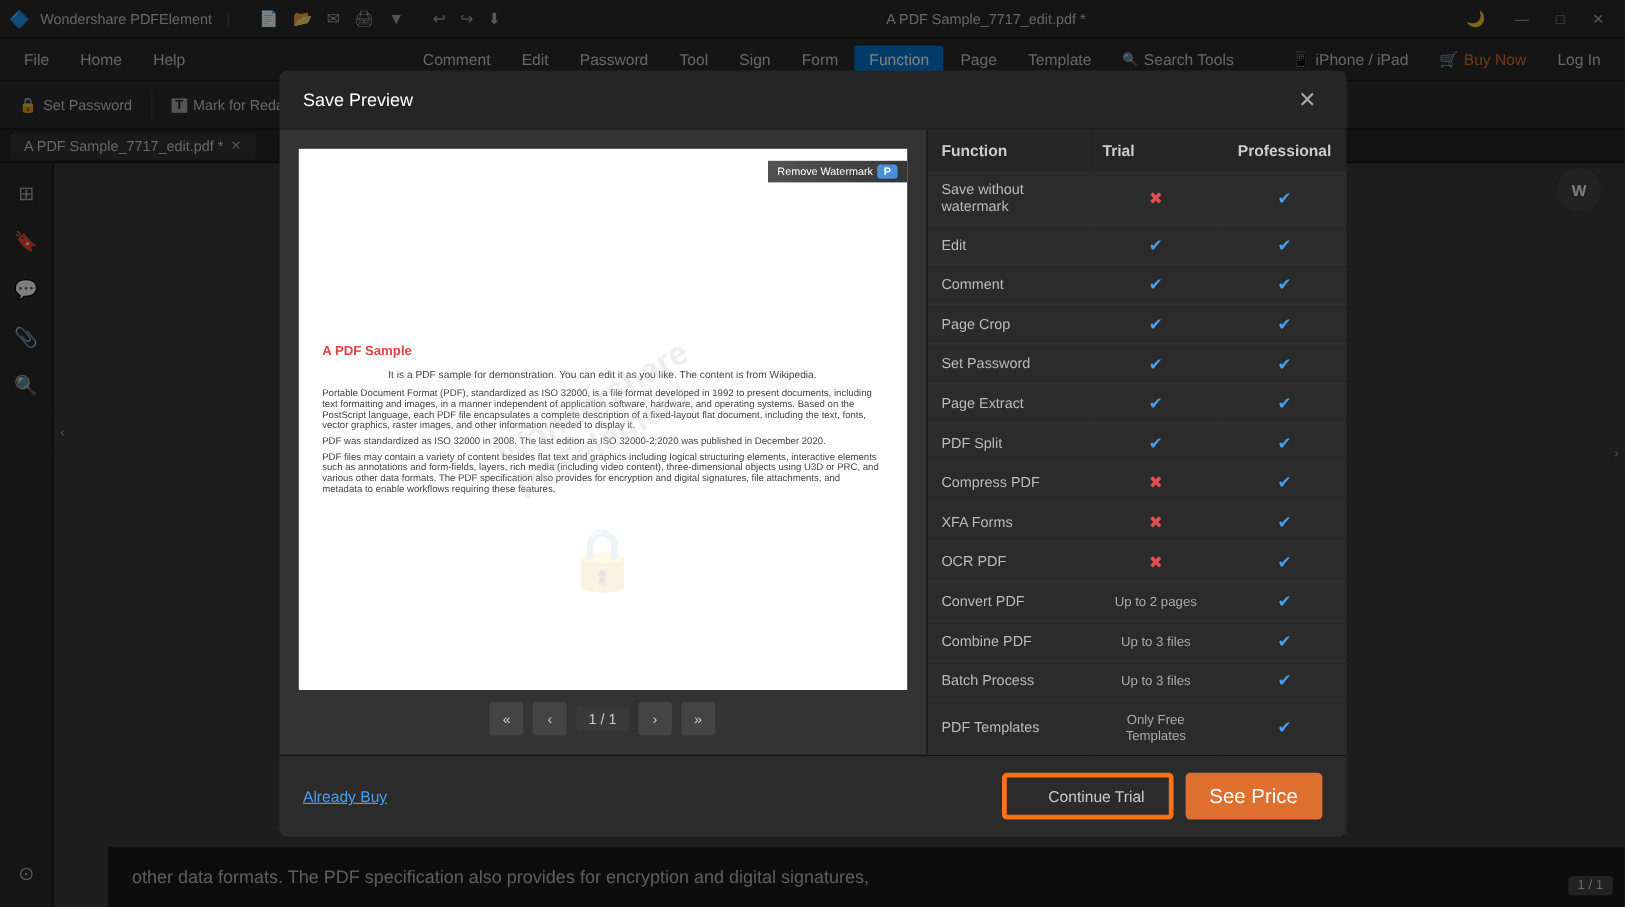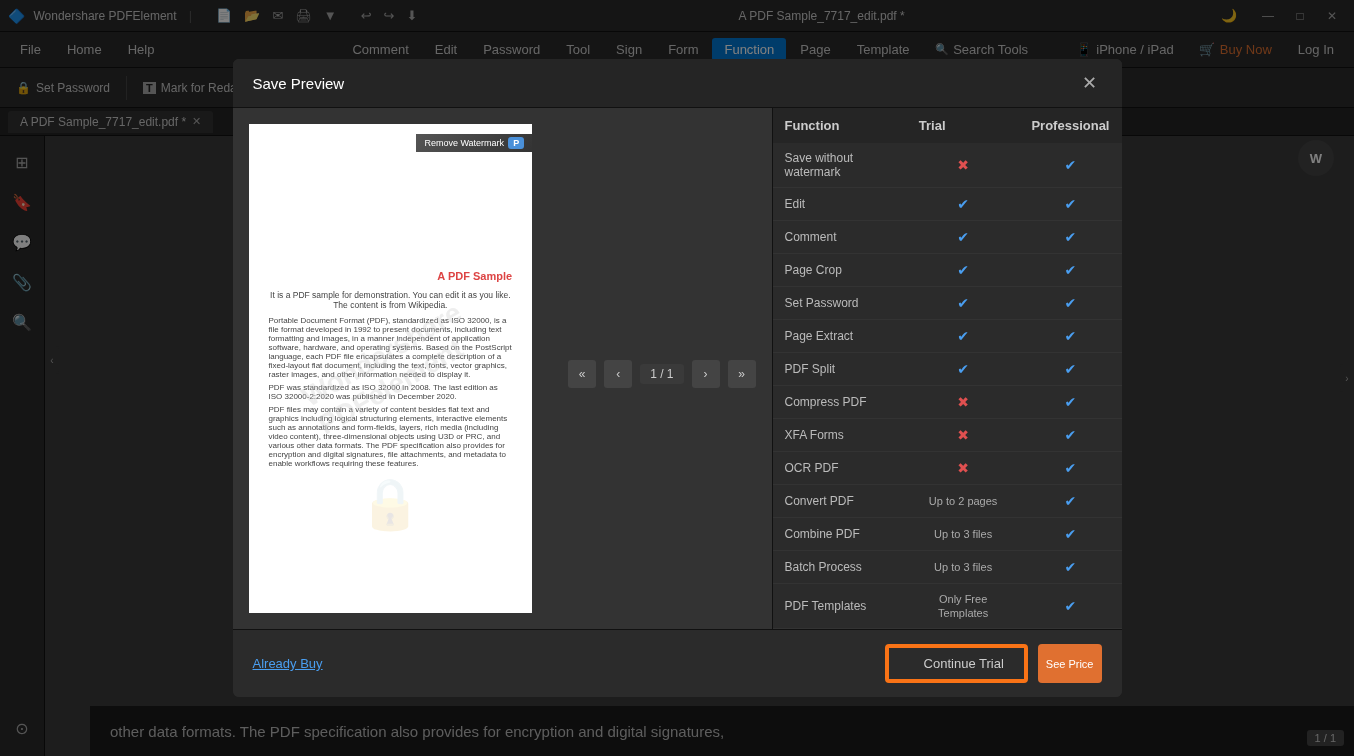--- a/index.html
+++ b/index.html
@@ -49,25 +49,25 @@
 
     
     #modal-overlay { position: absolute; left: 0; top: 0; right: 0; bottom: 0; background: rgba(0,0,0,0.5); z-index: 100; display: flex; align-items: center; justify-content: center; }
     #modal { background: #2b2b2b; border-radius: 6px; width: 889px; max-height: 660px; display: flex; flex-direction: column; position: relative; }
     #modal-header { background: #252525; padding: 12px 20px; border-radius: 6px 6px 0 0; display: flex; align-items: center; justify-content: space-between; border-bottom: 1px solid #111; }
     #modal-title { color: #fff; font-size: 15px; font-weight: 500; }
     #modal-close { color: #aaa; cursor: pointer; font-size: 18px; width: 24px; height: 24px; display: flex; align-items: center; justify-content: center; border-radius: 3px; }
     #modal-body { display: flex; gap: 0; flex: 1; overflow: hidden; }
 
     
-    #preview-section { flex: 0 0 540px; display: flex; flex-direction: row; padding: 16px; background: #333; border-right: 1px solid #111; gap: 36px; }
+    #preview-section { flex: 0 0 540px; display: flex; flex-direction: column; padding: 16px; background: #333; border-right: 1px solid #111; }
     #pdf-preview { background: #fff; flex: 1; display: flex; align-items: center; justify-content: center; position: relative; overflow: hidden; min-height: 400px; }
     .pdf-watermark-badge { position: absolute; top: 10px; right: 0; background: linear-gradient(135deg, #555, #333); color: #fff; font-size: 9px; padding: 3px 8px; display: flex; align-items: center; gap: 4px; }
     .pdf-content { color: #333; font-size: 9px; text-align: left; padding: 20px; width: 100%; }
-    .pdf-title { color: #d44; font-size: 11px; font-weight: bold; text-align: right; margin-bottom: 8px; }
+    .pdf-title { color: #d44; font-size: 11px; font-weight: bold; text-align: left; margin-bottom: 8px; }
     .pdf-watermark-overlay { position: absolute; top: 50%; left: 50%; transform: translate(-50%, -50%) rotate(-30deg); color: rgba(200,200,200,0.3); font-size: 28px; font-weight: bold; white-space: nowrap; pointer-events: none; }
 
     #pagination { display: flex; align-items: center; justify-content: center; gap: 8px; margin-top: 10px; }
     .page-btn { background: #444; color: #ccc; border: none; border-radius: 3px; width: 28px; height: 28px; cursor: pointer; display: flex; align-items: center; justify-content: center; font-size: 12px; }
     .page-info { color: #ccc; font-size: 12px; background: #3a3a3a; padding: 3px 10px; border-radius: 3px; }
 
     #preview-checkbox { display: flex; align-items: center; gap: 8px; margin-top: 12px; }
     #preview-checkbox input { width: 14px; height: 14px; }
     #preview-checkbox label { color: #ccc; font-size: 13px; }
 
@@ -80,21 +80,21 @@
     #features-table td:first-child { text-align: left; }
     .check-blue { color: #4a9ef0; font-size: 14px; }
     .check-red { color: #e05050; font-size: 14px; }
     .text-small { font-size: 11px; color: #aaa; }
 
     
     #modal-footer { padding: 14px 20px; display: flex; align-items: center; justify-content: space-between; border-top: 1px solid #111; background: #2b2b2b; border-radius: 0 0 6px 6px; }
     #already-buy { color: #4a9ef0; font-size: 13px; cursor: pointer; text-decoration: underline; }
     .footer-btns { display: flex; gap: 10px; }
     .btn-continue { background: transparent; color: #ccc; border: 1px solid #e05050; padding: 8px 20px; border-radius: 4px; cursor: pointer; font-size: 13px; }
-    .btn-see-price { background: #e07030; color: #fff; border: none; padding: 8px 8px; border-radius: 4px; cursor: pointer; font-size: 11px; font-weight: 500; }
+    .btn-see-price { background: #e07030; color: #fff; border: none; padding: 8px 20px; border-radius: 4px; cursor: pointer; font-size: 17px; font-weight: 500; }
   </style>
 </head>
 <body>
 
 <div id="titlebar">
   <span style="color:#4a90d9;font-weight:bold;font-size:14px;">🔷</span>
   <span style="color:#ccc;font-size:12px;">Wondershare PDFElement</span>
   <span style="color:#555;margin:0 4px;">|</span>
   <div class="titlebar-tools">
     <span title="New">📄</span>

